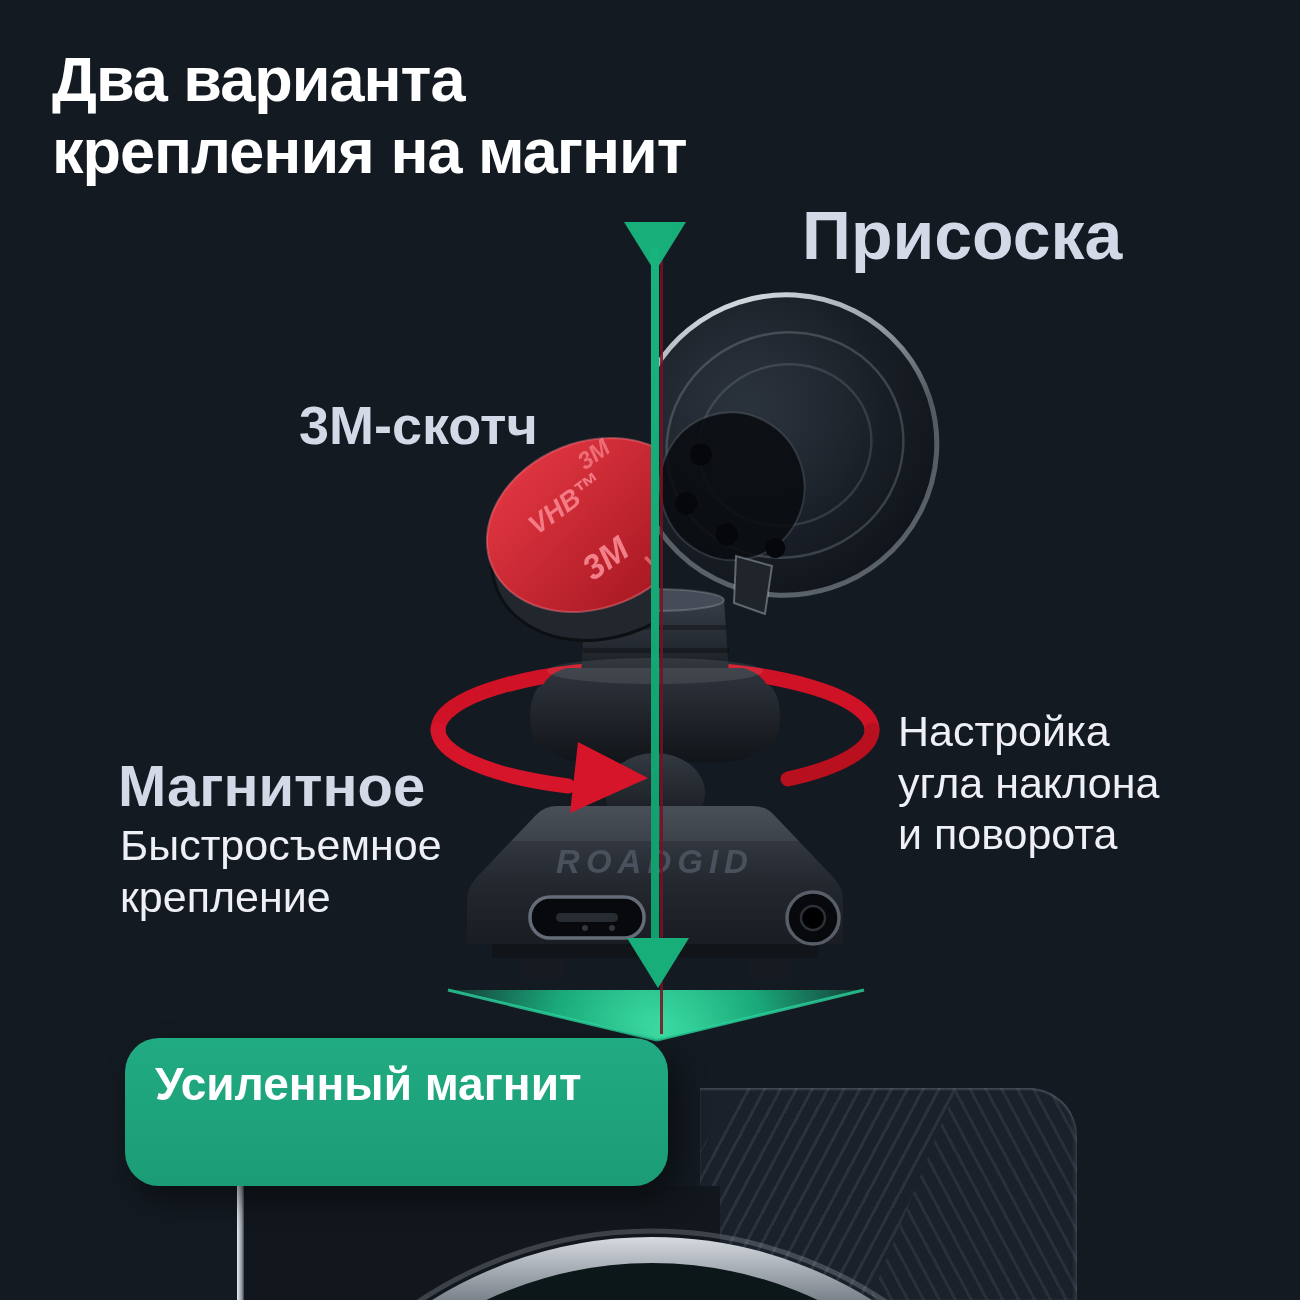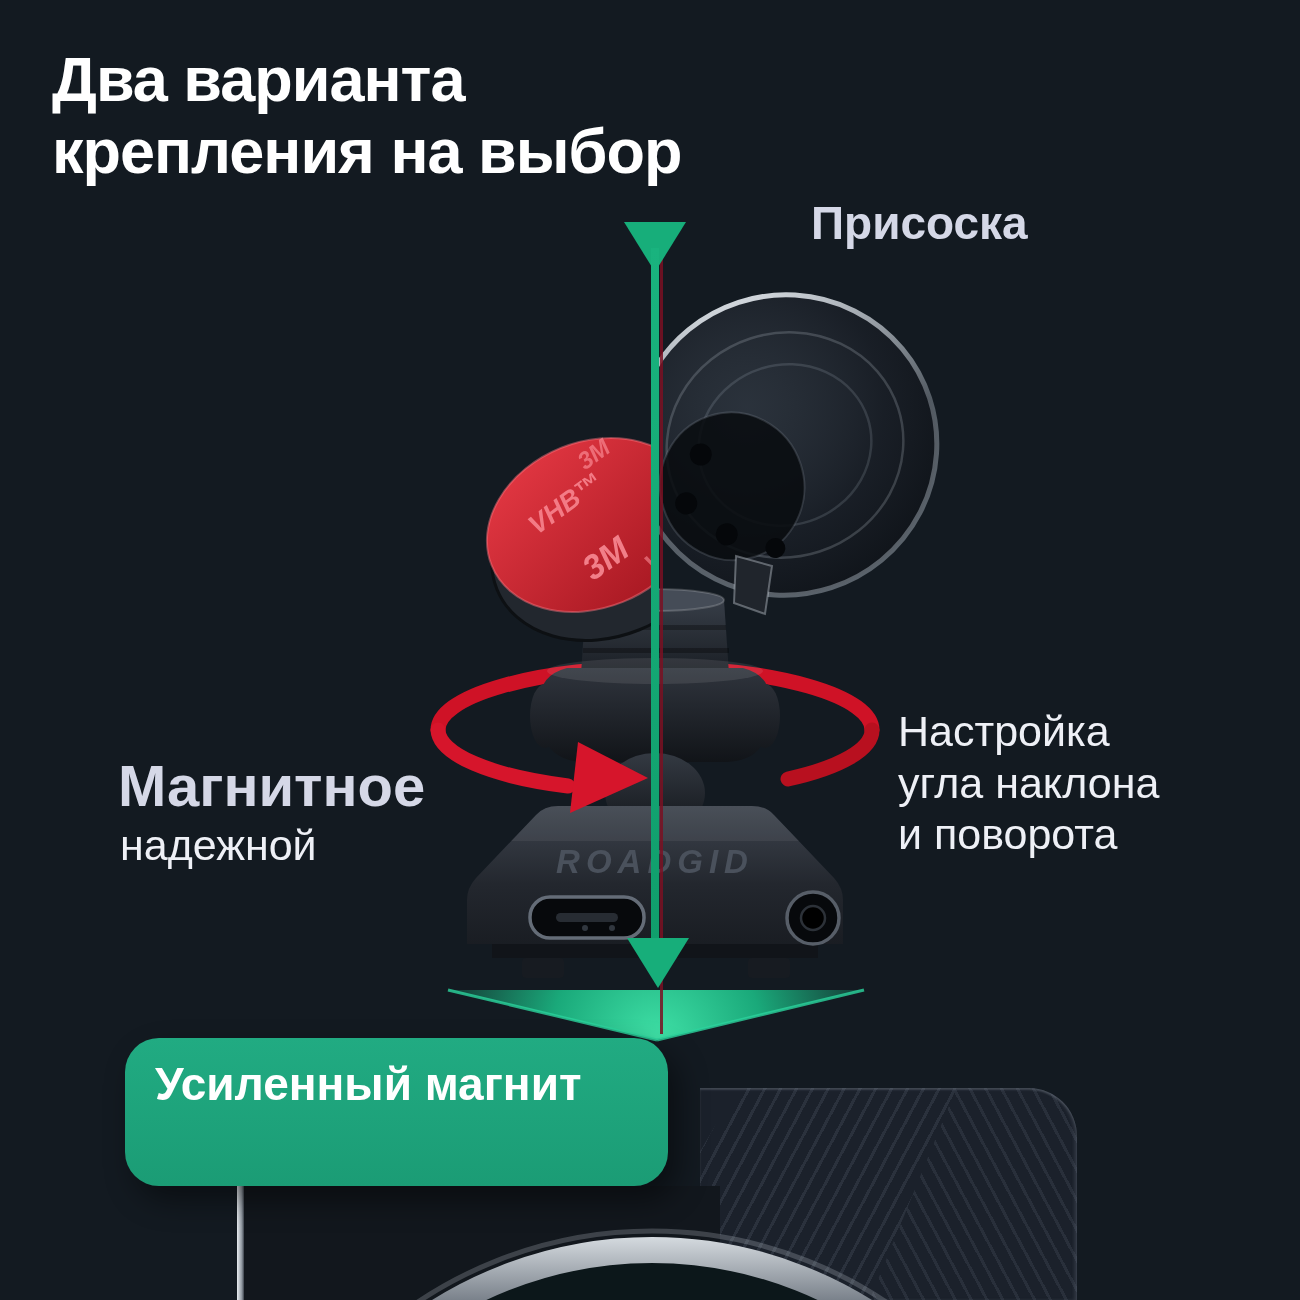--- a/index.html
+++ b/index.html
@@ -2,21 +2,21 @@
 <html><head>
 <meta charset="utf-8">
 <style>
   html,body{margin:0;padding:0;background:#0b0f14;}
   .stage{position:relative;width:1300px;height:1300px;background:#131a21;overflow:hidden;
          font-family:"Liberation Sans","DejaVu Sans",sans-serif;}
   .abs{position:absolute;}
   
   .title{left:52px;top:44px;color:#ffffff;font-size:63px;font-weight:700;line-height:1.14;letter-spacing:-1px;z-index:30;}
   .lbl{color:#d5d8e7;font-weight:700;z-index:30;}
-  .lbl-suction{left:802px;top:196px;font-size:46px;margin-left:9px;}
+  .lbl-suction{left:802px;top:196px;font-size:68px;}
   .lbl-tape{left:299px;top:394px;font-size:54px;}
   .rot-value{left:896px;top:636px;font-size:64px;color:#ccd0e2;font-weight:700;z-index:30;}
   .desc{color:#eef0f6;font-size:43px;font-weight:400;line-height:1.2;z-index:30;}
   .rot-desc{left:898px;top:706px;}
   .mag-title{left:118px;top:752px;font-size:58px;}
   .mag-desc{left:120px;top:820px;}
   
   .red-line{left:660px;top:252px;width:3px;height:782px;background:#7a1022;opacity:.85;z-index:24;}
   
   .g-stem{left:651px;top:248px;width:8px;height:700px;background:linear-gradient(180deg,#19b37e,#109e6c);z-index:25;}
@@ -48,21 +48,21 @@
   .z-arrowback{z-index:8;} .z-collar{z-index:9;} .z-cup{z-index:10;} .z-disc{z-index:11;}
   .z-knob{z-index:12;} .z-base{z-index:14;} .z-arrowfront{z-index:16;}
 </style>
 </head>
 <body>
 
 <div class="stage">
 
   <div class="abs title">
     <div>Два варианта</div>
-    <div>крепления на выбор</div>
+    <div>крепления на магнит</div>
   </div>
 
   <div class="abs red-line"></div>
 
   <div class="abs cam-right">
     <div class="ribs ribs-l"></div>
     <div class="ribs ribs-r"></div>
   </div>
 
   <div class="abs cam-left"></div>
@@ -209,30 +209,32 @@
     <path d="M 438 730 A 217 62 0 0 0 568 786" fill="none" stroke="#d6152b" stroke-width="15" stroke-linecap="round"></path>
     <path d="M 872 730 A 217 62 0 0 1 788 779" fill="none" stroke="#b8101f" stroke-width="15" stroke-linecap="round"></path>
     <polygon points="578,742 648,778 570,813" fill="#d6152b"></polygon>
   </svg>
 
   <div class="abs g-tri g-tri-top"></div>
   <div class="abs g-stem"></div>
   <div class="abs g-tri g-tri-bottom"></div>
 
   <div class="abs lbl lbl-suction">Присоска</div>
+  <div class="abs lbl lbl-tape">3М-скотч</div>
 
   <div class="abs desc rot-desc">
     <div>Настройка</div>
     <div>угла наклона</div>
     <div>и поворота</div>
   </div>
 
   <div class="abs lbl mag-title">Магнитное</div>
   <div class="abs desc mag-desc">
-    <div>надежной</div>
+    <div>Быстросъемное</div>
+    <div>крепление</div>
   </div>
 
   <div class="abs callout">
     <div class="abs callout-text">
       <div>Усиленный магнит</div>
     </div>
   </div>
 
 </div>
 

